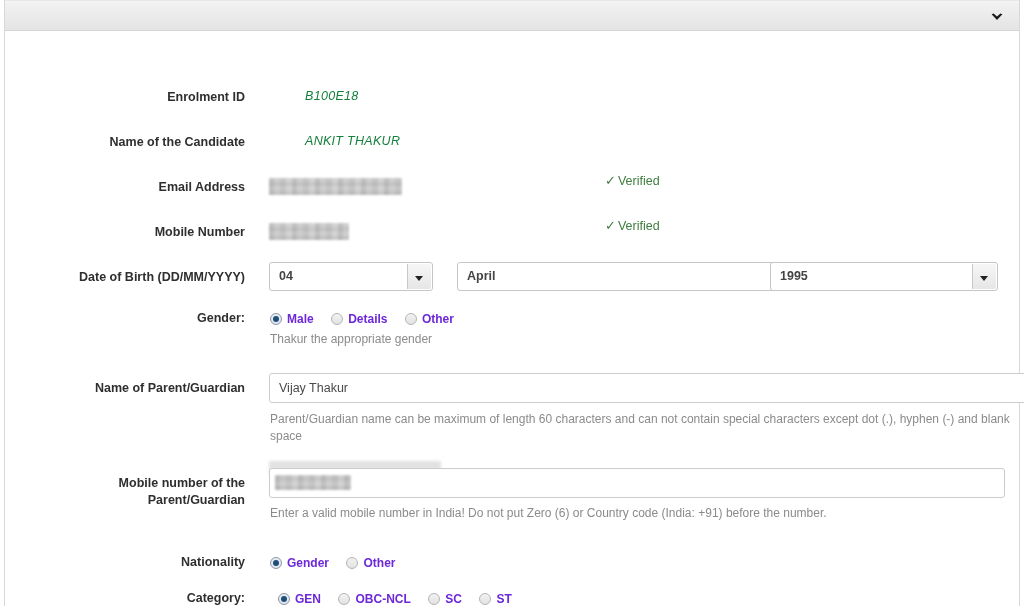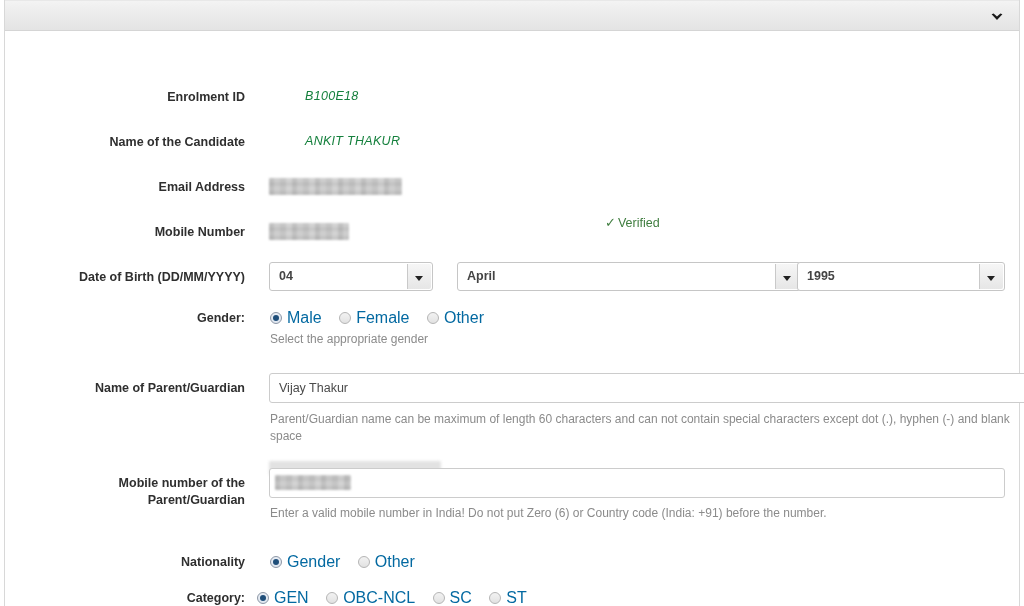--- a/index.html
+++ b/index.html
@@ -96,21 +96,20 @@
     filter: blur(1.1px);
     border-radius: 1px;
   }
 
   .verified {
     position: absolute;
     left: 600px;
     font-size: 12.5px;
     color: #3f7d3f;
     white-space: nowrap;
-    margin-top: 42px;
   }
   .verified .tick { font-size: 13px; padding-right: 2px; }
 
   
   .select {
     position: absolute;
     height: 29px;
     background: #ffffff;
     border: 1px solid #c6c6c6;
     border-radius: 3px;
@@ -187,23 +186,23 @@
   }
   .radio-item.checked .radio-dot::after {
     content: "";
     position: absolute;
     left: 2px; top: 2px;
     width: 6px; height: 6px;
     border-radius: 50%;
     background: #1f4e79;
   }
   .radio-label {
-    font-size: 16px;
-    font-weight: normal;
-    color: #0369a1;
+    font-size: 12px;
+    font-weight: bold;
+    color: #6d28d9;
     vertical-align: middle;
   }
 
   .hint {
     position: absolute;
     font-size: 12px;
     color: #8b8b8b;
     line-height: 17px;
   }
 </style>
@@ -258,42 +257,42 @@
           </span>
       </div>
 
       <div class="select" style="left:452px; width:344px;">
         <span class="sel-text">April</span>
         <span class="sel-btn">
             <i></i>
           </span>
       </div>
 
-      <div class="select" style="left:792px; width:208px;">
+      <div class="select" style="left:765px; width:228px;">
         <span class="sel-text">1995</span>
         <span class="sel-btn">
             <i></i>
           </span>
       </div>
     </div>
 
     <div class="row" style="top:279px;">
       <div class="lbl">Gender:</div>
       <div class="radiogroup" style="left:265px; top:-2px;">
         <span class="radio-item checked">
           <span class="radio-dot"></span><span class="radio-label">Male</span>
         </span>
         <span class="radio-item">
-          <span class="radio-dot"></span><span class="radio-label">Female</span>
+          <span class="radio-dot"></span><span class="radio-label">Details</span>
         </span>
         <span class="radio-item">
           <span class="radio-dot"></span><span class="radio-label">Other</span>
         </span>
       </div>
-      <div class="hint" style="left:265px; top:21px;">Select the appropriate gender</div>
+      <div class="hint" style="left:265px; top:21px;">Thakur the appropriate gender</div>
     </div>
 
     <div class="row" style="top:342px;">
       <div class="lbl" style="top:7px;">Name of Parent/Guardian</div>
       <div class="textinput" style="left:264px; width:852px;">
         <span class="tx">Vijay Thakur</span>
       </div>
       <div class="hint" style="left:265px; top:38px; width:740px;">Parent/Guardian name can be maximum of length 60 characters and can not contain special characters except dot (.), hyphen (-) and blank space</div>
     </div>
 
@@ -316,21 +315,21 @@
           <span class="radio-dot"></span><span class="radio-label">Gender</span>
         </span>
         <span class="radio-item">
           <span class="radio-dot"></span><span class="radio-label">Other</span>
         </span>
       </div>
     </div>
 
     <div class="row" style="top:559px;">
       <div class="lbl">Category:</div>
-      <div class="radiogroup" style="left:252px; top:-2px;">
+      <div class="radiogroup" style="left:273px; top:-2px;">
         <span class="radio-item checked">
           <span class="radio-dot"></span><span class="radio-label">GEN</span>
         </span>
         <span class="radio-item">
           <span class="radio-dot"></span><span class="radio-label">OBC-NCL</span>
         </span>
         <span class="radio-item">
           <span class="radio-dot"></span><span class="radio-label">SC</span>
         </span>
         <span class="radio-item">

